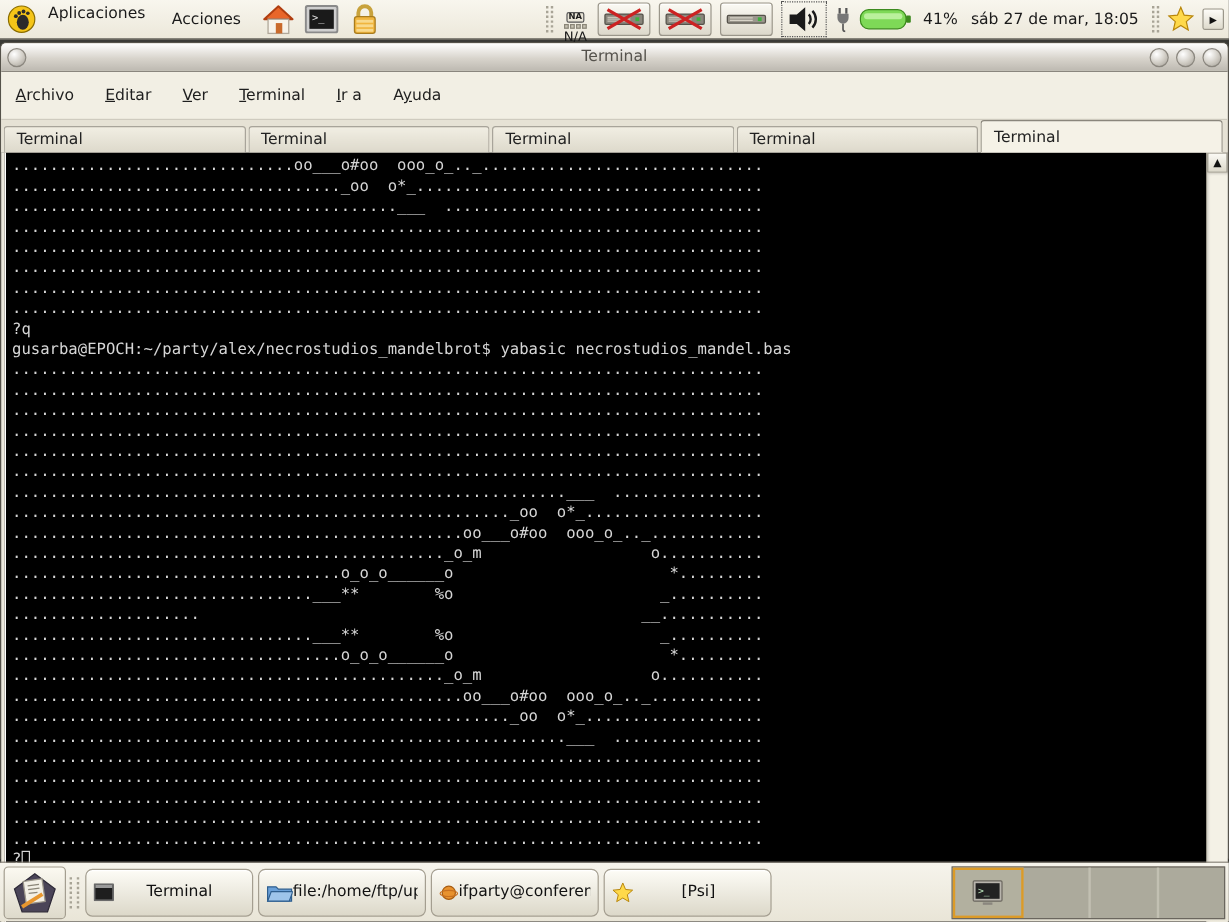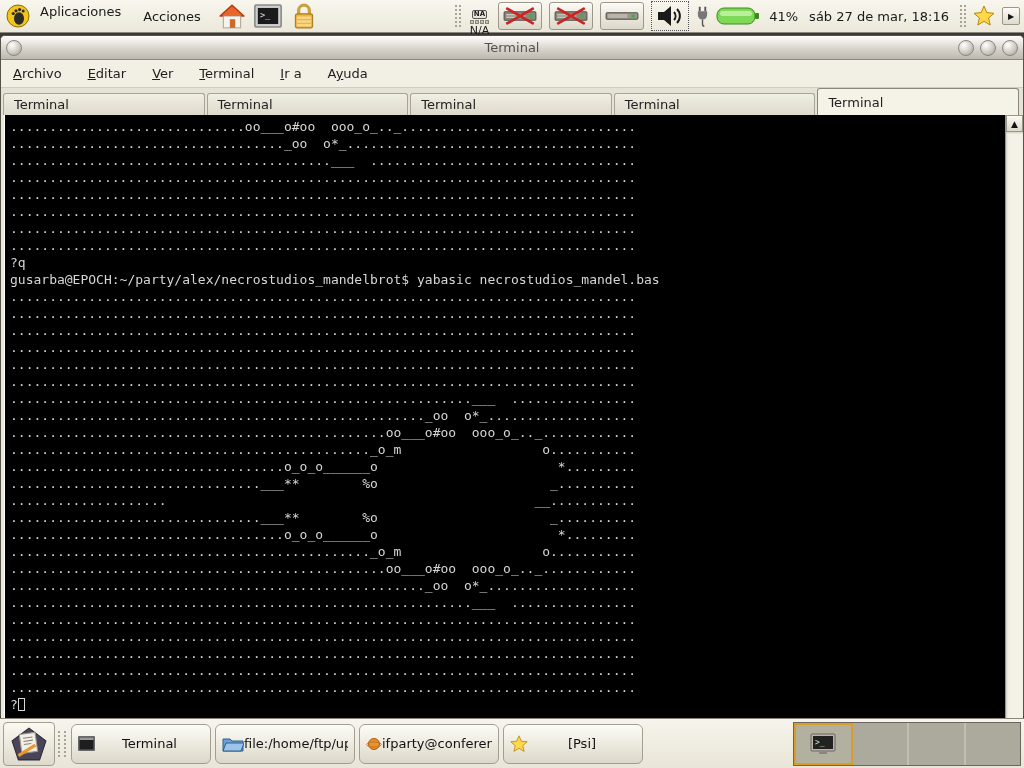--- a/index.html
+++ b/index.html
@@ -35,21 +35,21 @@
   .window { position:absolute; top:35px; left:0; width:1024px; height:681px;
     background:#ece8dc; border:1px solid #55524a; border-radius:5px 5px 0 0; }
   .titlebar { height:24px; border-radius:4px 4px 0 0;
     background:linear-gradient(#ffffff,#d8d4cc 55%,#bdb9b1);
     border-bottom:1px solid #8a867e; display:flex; align-items:center; padding:0 5px; position:relative; }
   .title-text { position:absolute; left:0; right:0; text-align:center; color:#55524c; }
   .ball { width:16px; height:16px; border-radius:50%;
     background:radial-gradient(circle at 35% 30%, #ffffff, #d0ccc4 55%, #a09c94);
     border:1px solid #8a867e; }
   .tb-buttons { margin-left:auto; display:flex; gap:6px; }
-  .menubar { height:28px; background:#f2efe4; border-bottom:1px solid #cfcbbf;
+  .menubar { height:40px; background:#f2efe4; border-bottom:1px solid #cfcbbf;
     display:flex; align-items:center; gap:26px; padding:0 12px; }
   .menu-item { color:#1e1e1e; cursor:default; }
   .tabstrip { height:27px; background:#e6e2d5; display:flex; align-items:flex-end; padding:0 2px; position:relative; }
   .tab { width:202px; height:22px; margin-right:2px; background:linear-gradient(#f1eee3,#ddd9cb);
     border:1px solid #a8a49a; border-bottom:none; border-radius:3px 3px 0 0;
     display:flex; align-items:center; padding:0 10px; color:#222; }
   .tab.active { height:27px; background:#f5f2e7; border-color:#8a867c; }
   .term-outer { height:728px; display:flex; background:#000;
     border-left:3px solid #ece8dc; border-right:0; box-shadow:inset 1px 0 0 #fff; }
   .term-pre { flex:1; font-family:"DejaVu Sans Mono","Liberation Mono",monospace;
@@ -197,21 +197,21 @@
         </svg>
     </span>
     <span class="icon">
       <svg width="44" height="22" viewBox="0 0 44 22">
           <rect x="1" y="3" width="38" height="16" rx="7" fill="#7ed957" stroke="#3c8a1e"></rect>
           <rect x="4" y="6" width="32" height="5" rx="2.5" fill="#baf09c"></rect>
           <rect x="39" y="8" width="4" height="6" rx="1" fill="#3c8a1e"></rect>
         </svg>
     </span>
     <span class="battery-pct">41%</span>
-    <span class="clock">sáb 27 de mar, 18:16</span>
+    <span class="clock">sáb 27 de mar, 18:05</span>
     <div class="grip"></div>
     <span class="icon">
       <svg width="22" height="22" viewBox="0 0 22 22">
           <path d="M11 1 L13.8 7.6 L21 8.3 L15.6 13 L17.2 20 L11 16.3 L4.8 20 L6.4 13 L1 8.3 L8.2 7.6 Z" fill="#ffd94a" stroke="#b8860b"></path>
         </svg>
     </span>
     <div class="panel-arrow-btn">
       <span>▶</span>
     </div>
   </div>

